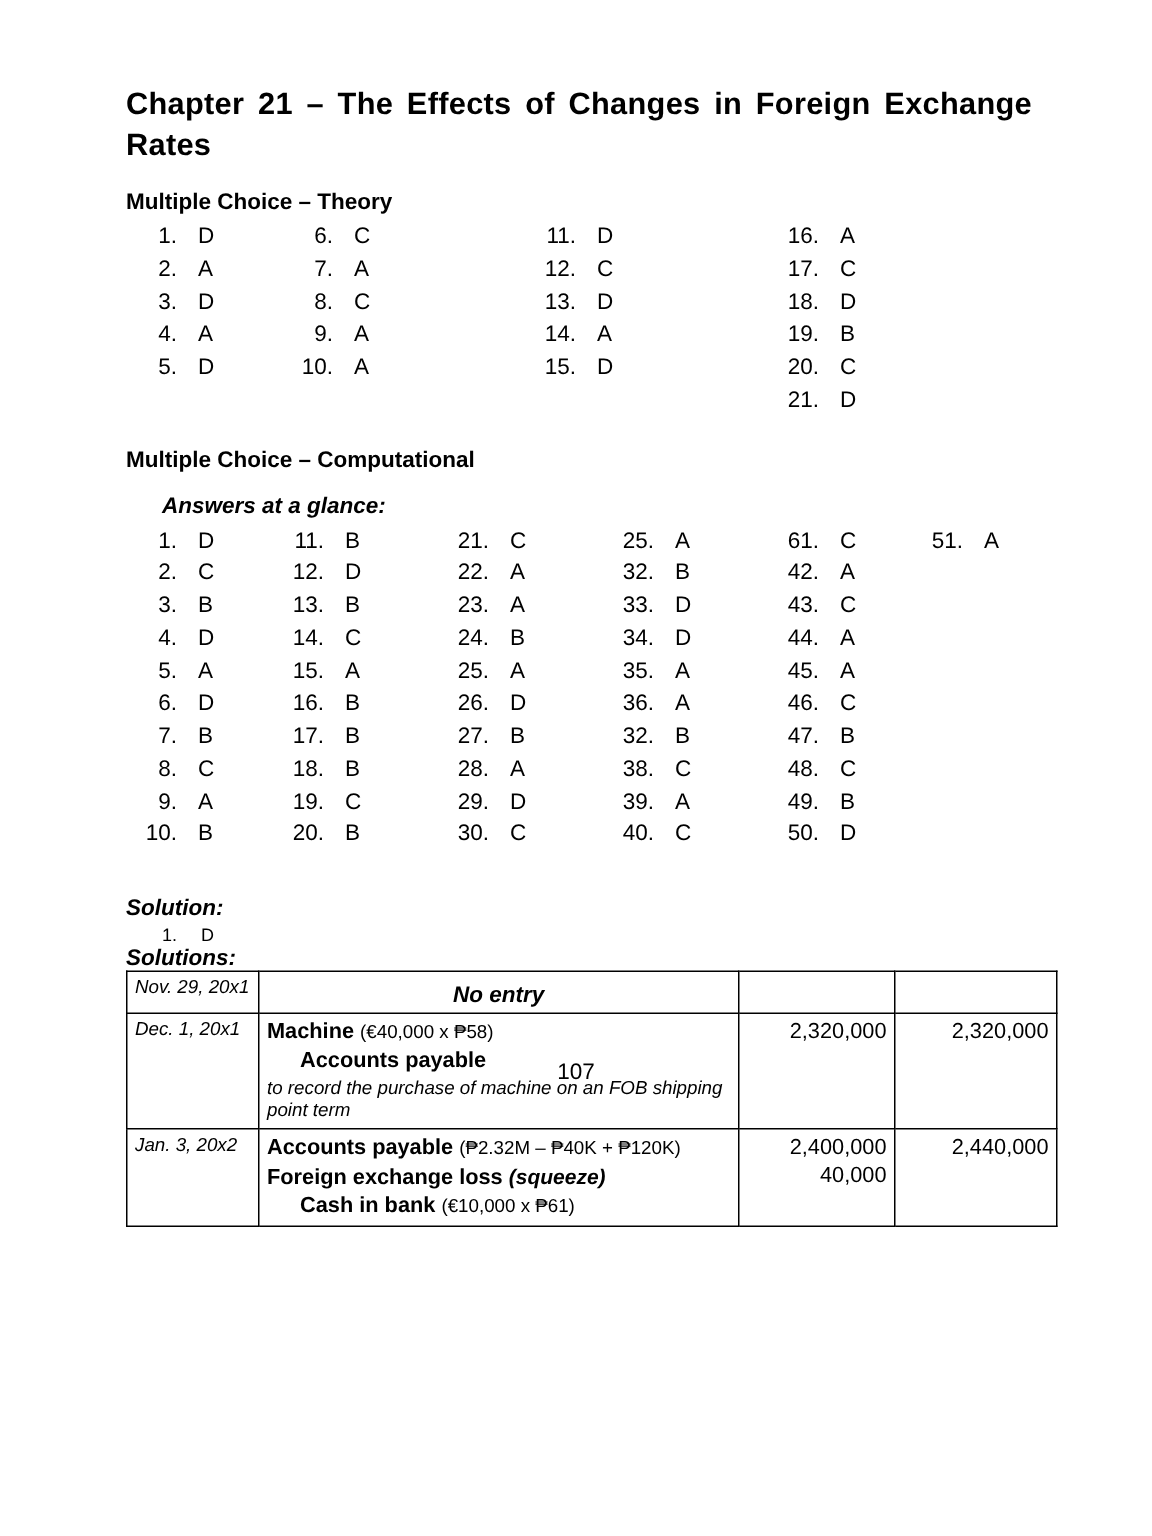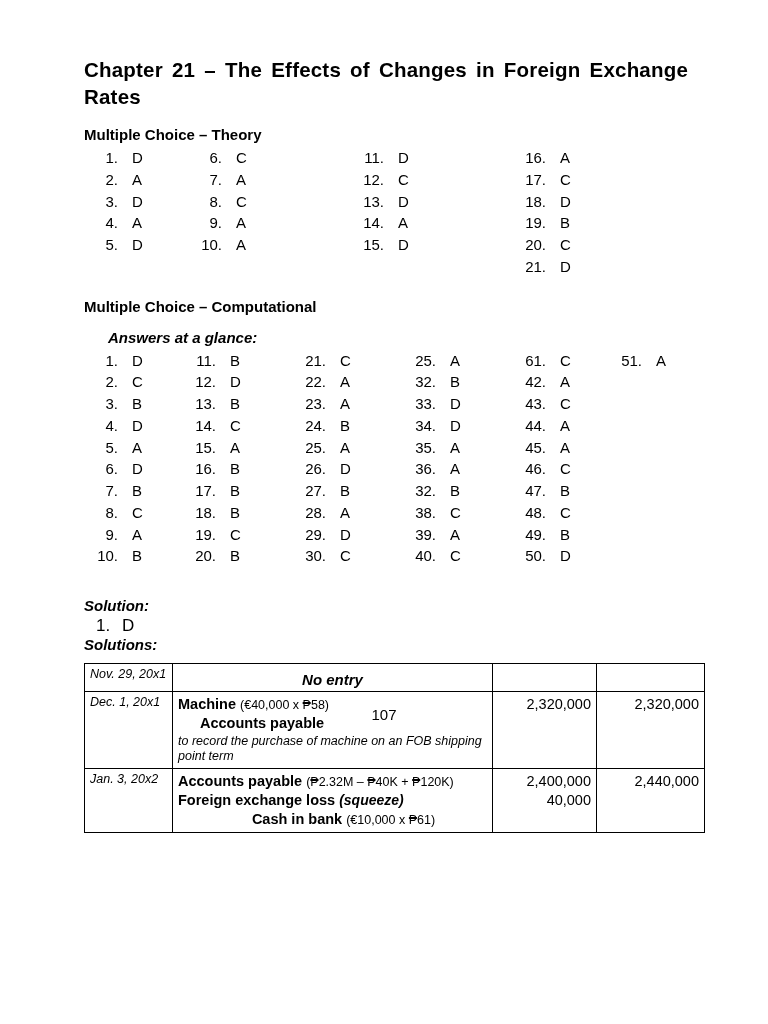--- a/index.html
+++ b/index.html
@@ -83,30 +83,30 @@
   }
   .comp .ans-num { width: 30px; }
 
   .soln-label {
     font-size: 15px;
     font-weight: bold;
     font-style: italic;
     margin: 0;
   }
   .soln-item {
-    font-size: 17px;
-    margin: 2px 0 0 12px;
+    font-size: 12px;
+    margin: 2px 0 0 24px;
   }
   .soln-item .n { display:inline-block; width: 26px; }
 
   
   table.journal {
     border-collapse: collapse;
     width: 620px;
-    margin-top: 10px;
+    margin-top: 0;
     table-layout: fixed;
     border-radius: 22px;
   }
   table.journal td {
     border: 1px solid #000;
     vertical-align: top;
     padding: 3px 5px;
   }
   .col-date { width: 88px; }
   .col-desc { width: 320px; }
@@ -126,21 +126,21 @@
   .acct .lit {
     font-weight: normal;
     font-size: 12.5px;
   }
   .acct .sq {
     font-weight: bold;
     font-style: italic;
     font-size: 14px;
   }
   .indent-1 { padding-left: 22px; }
-  .indent-2 { padding-left: 22px; text-align: center; }
+  .indent-2 { padding-left: 22px; }
   .narr {
     font-size: 12.5px;
     font-style: italic;
     line-height: 1.25;
     margin-top: 1px;
   }
   .amt {
     font-size: 14.5px;
     text-align: right;
     line-height: 1.3;

